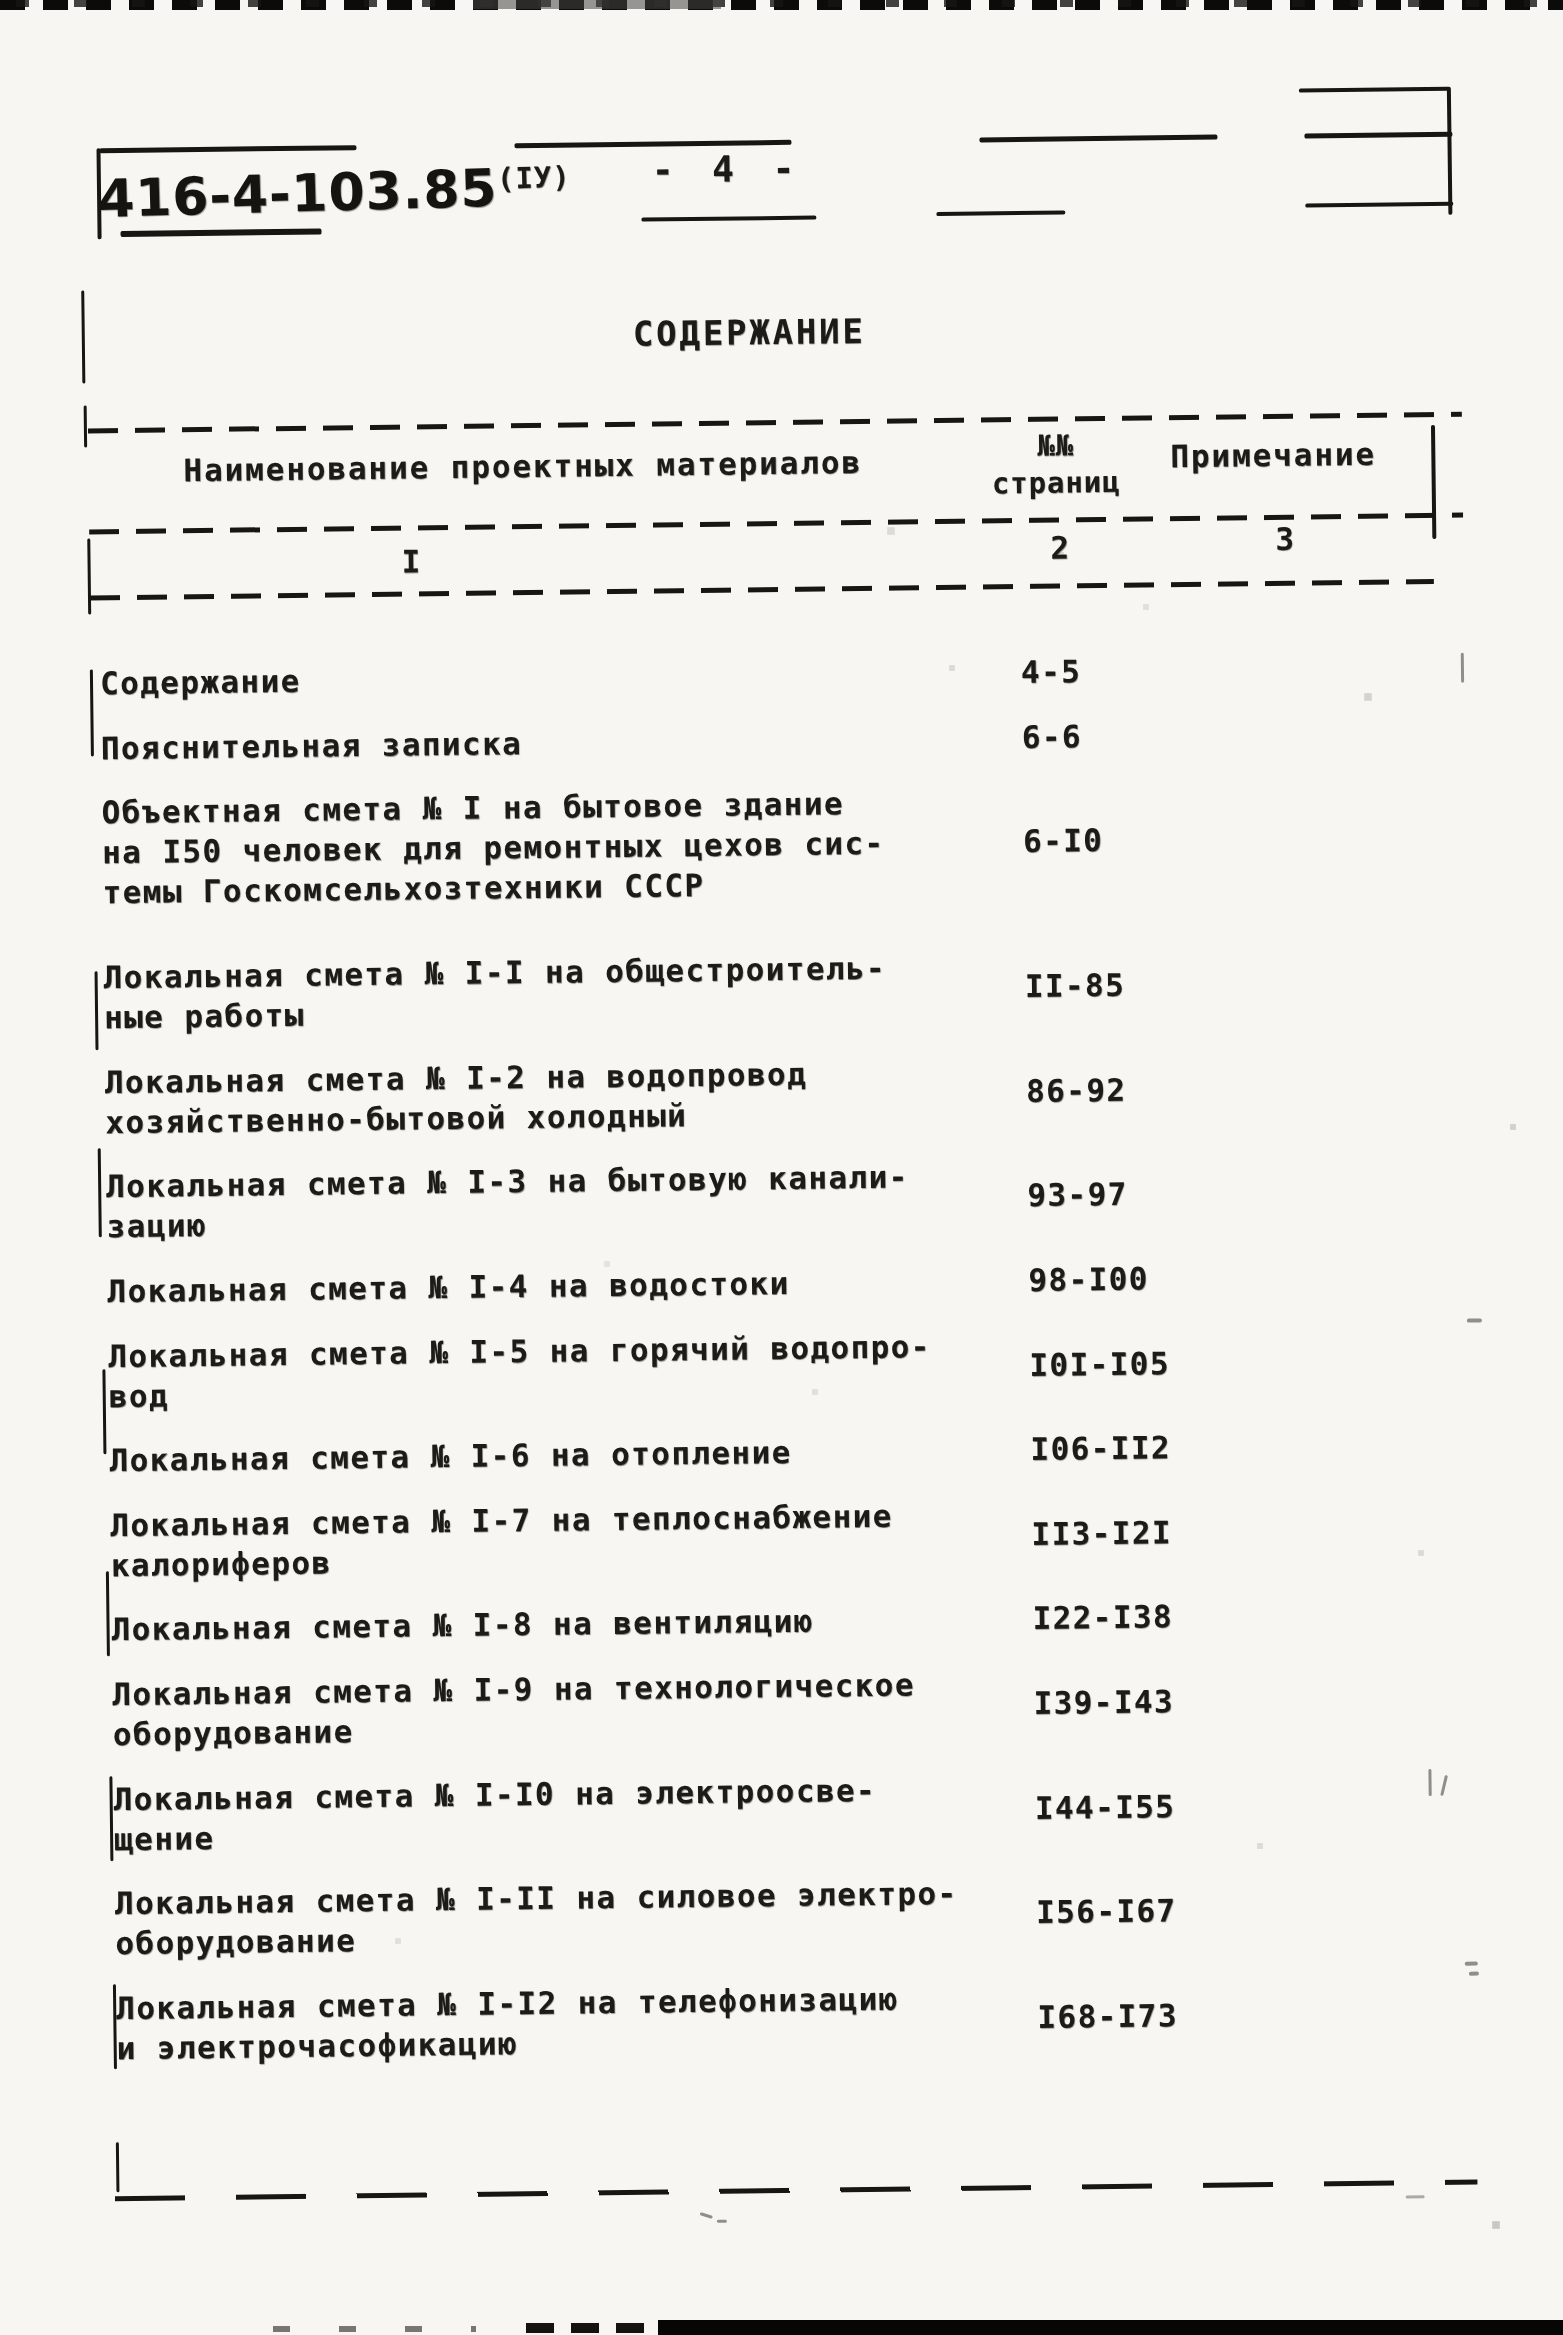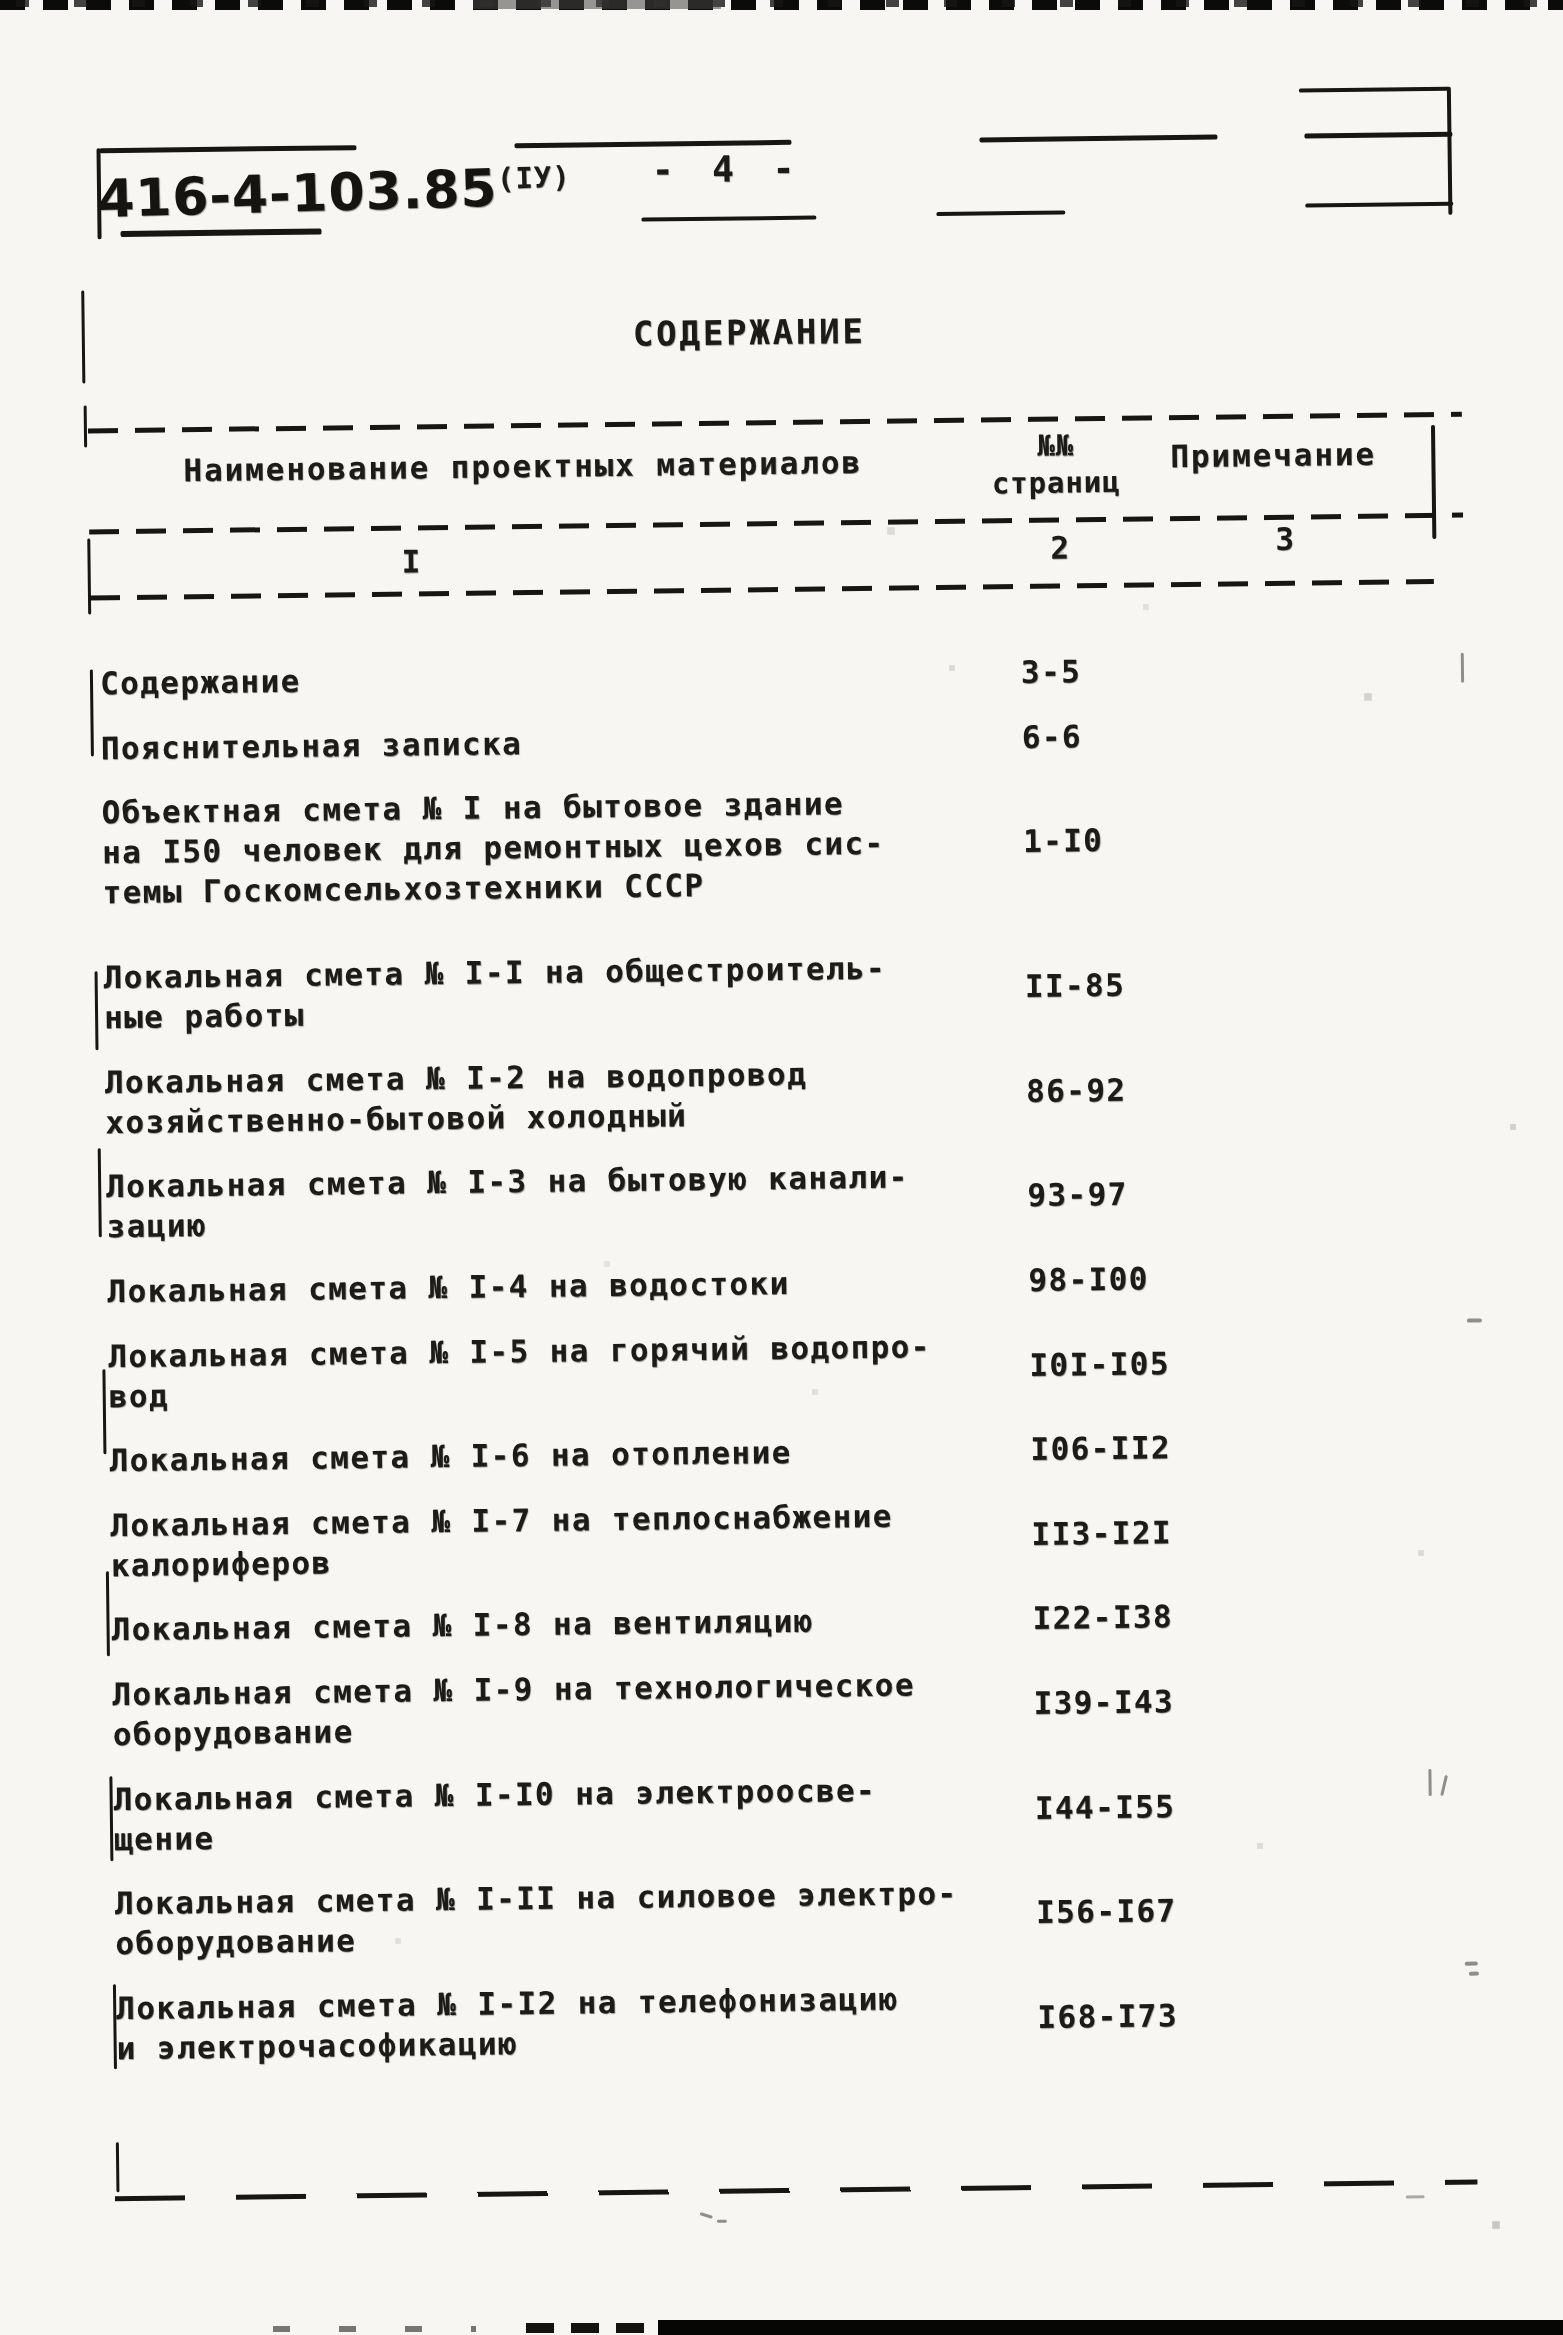--- a/index.html
+++ b/index.html
@@ -157,33 +157,33 @@
 
     <div>
       <div class="abs tw colidx idx-1">I</div>
       <div class="abs tw colidx idx-2">2</div>
       <div class="abs tw colidx idx-3">3</div>
     </div>
 
     <div class="rows">
   <div class="row">
     <div class="cell name tw">Содержание</div>
-    <div class="cell pages tw">3-5</div>
+    <div class="cell pages tw">4-5</div>
   </div>
 
   <div class="row">
     <div class="cell name tw">Пояснительная записка</div>
     <div class="cell pages tw">6-6</div>
   </div>
 
   <div class="row">
     <div class="cell name tw">Объектная смета № I на бытовое здание
 на I50 человек для ремонтных цехов сис-
 темы Госкомсельхозтехники СССР</div>
-    <div class="cell pages tw">1-I0</div>
+    <div class="cell pages tw">6-I0</div>
   </div>
 
   <div class="row">
     <div class="cell name tw">Локальная смета № I-I на общестроитель-
 ные работы</div>
     <div class="cell pages tw">II-85</div>
   </div>
 
   <div class="row">
     <div class="cell name tw">Локальная смета № I-2 на водопровод

